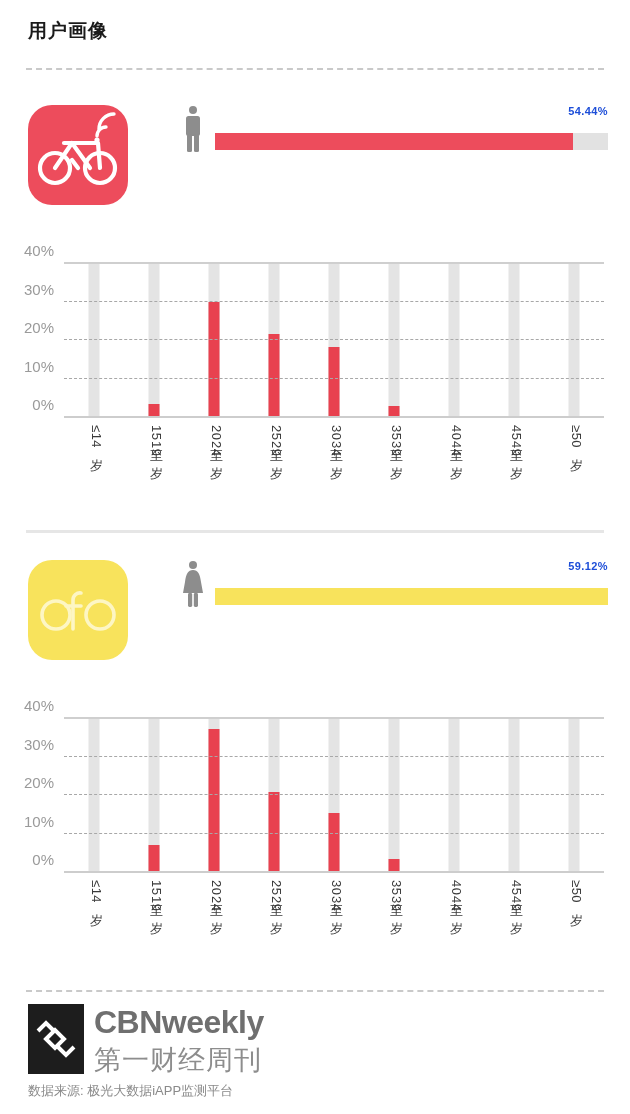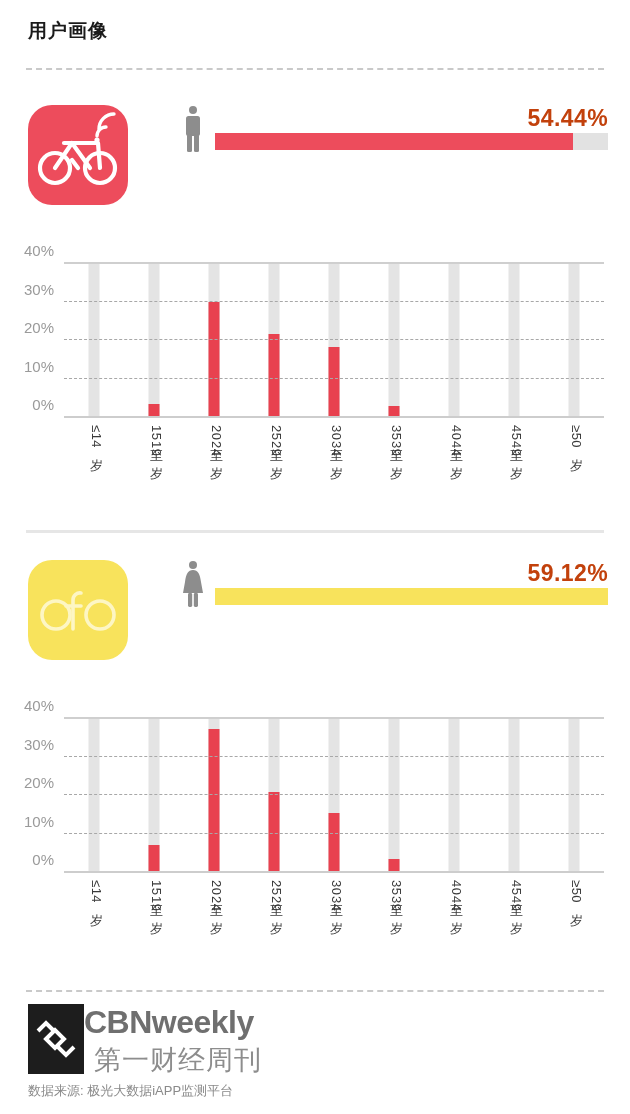--- a/index.html
+++ b/index.html
@@ -71,23 +71,23 @@
     top: 0;
     width: 26px;
     height: 48px;
   }
   .gender-icon svg { display: block; width: 100%; height: 100%; }
 
   .pct-label {
     position: absolute;
     right: 0;
     top: 0;
-    font-size: 23px;
+    font-size: 11px;
     font-weight: bold;
-    color: #c2410c;
+    color: #1d4ed8;
     letter-spacing: 0.4px;
   }
   .bar-track {
     position: absolute;
     left: 35px;
     right: 0;
     top: 28px;
     height: 17px;
     background: #e2e2e2;
   }
@@ -173,21 +173,21 @@
     position: absolute;
     left: 28px;
     top: 0;
     width: 56px;
     height: 70px;
     background: #1d1d1d;
   }
   .cbn-mark svg { display: block; width: 100%; height: 100%; }
   .cbn-en {
     position: absolute;
-    left: 84px;
+    left: 94px;
     top: 0px;
     font-size: 32px;
     font-weight: bold;
     color: #6f6f6f;
     letter-spacing: -0.5px;
   }
   .cbn-cn {
     position: absolute;
     left: 94px;
     top: 38px;

